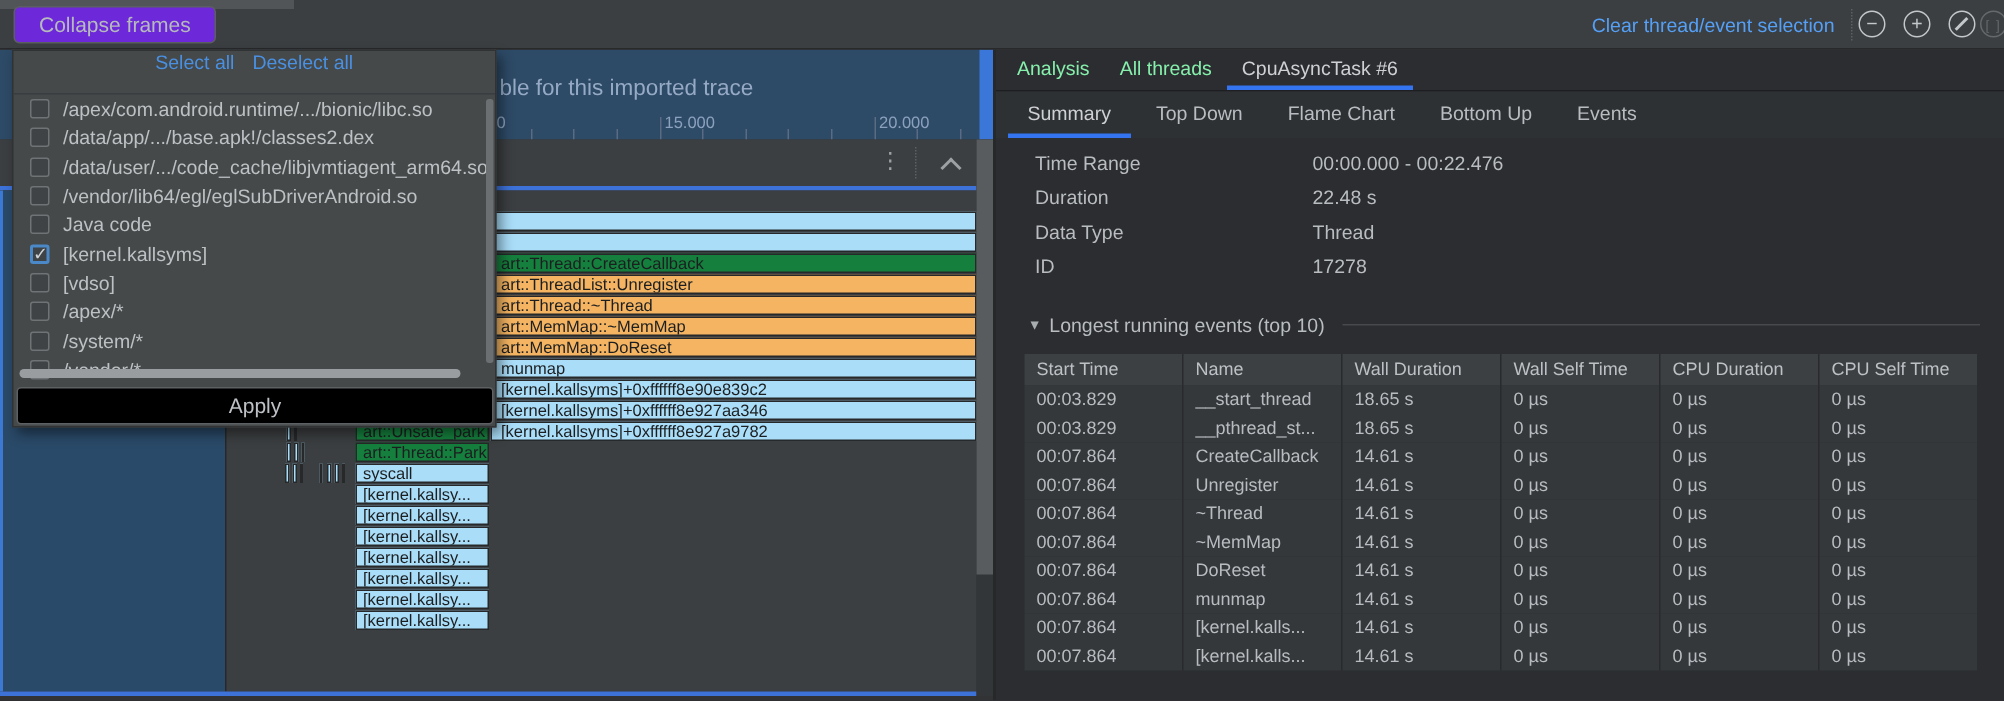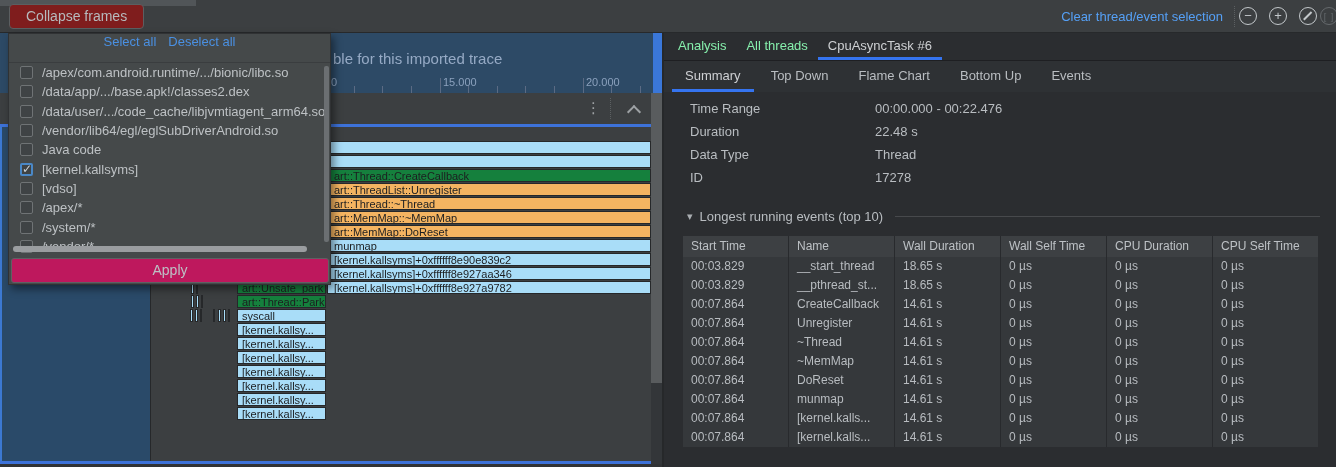--- a/index.html
+++ b/index.html
@@ -5,21 +5,21 @@
   * { margin:0; padding:0; box-sizing:border-box; }
   html,body { background:#313335; }
   body { font-family:"Liberation Sans","DejaVu Sans",sans-serif; }
   #screen { position:relative; width:1336px; height:467px; overflow:hidden; background:#313335; }
 
   
   .topbar { position:absolute; left:0; top:0; width:1336px; height:33px; background:#3c3f41; border-bottom:1px solid #27292b; z-index:5; }
   .topstrip { position:absolute; left:0; top:0; width:196px; height:6px; background:#51555
 
 8; background:#515558; }
-  .btn-collapse { position:absolute; left:9px; top:4px; height:25px; padding:0 16px; background:#7f1d1d; border:1px solid #5b5f61; border-radius:4px; color:#b6babd; font-size:14px; line-height:23px; }
+  .btn-collapse { position:absolute; left:9px; top:4px; height:25px; padding:0 16px; background:#6d28d9; border:1px solid #5b5f61; border-radius:4px; color:#b6babd; font-size:14px; line-height:23px; }
   .clear-link { position:absolute; right:113px; top:0; height:33px; line-height:33px; color:#55a0f6; font-size:13px; cursor:pointer; }
   .topbar-sep { position:absolute; right:101px; top:6px; height:21px; border-left:1px dotted #5c6062; }
   .cicon { position:absolute; top:7px; width:18px; height:18px; border:1.5px solid #c3c8cb; border-radius:50%; color:#c3c8cb; font-size:13px; line-height:15px; text-align:center; }
   .cicon.dim { border-color:#65696c; color:#65696c; }
   .cicon.zoomout::after { content:"−"; }
   .cicon.zoomin::after { content:"+"; }
   .cicon.resetzoom::after { content:""; position:absolute; left:2px; top:7px; width:11px; height:1.5px; background:#c3c8cb; transform:rotate(-45deg); }
   .cicon.fitsel::after { content:"[ ]"; font-size:9px; line-height:15px; letter-spacing:1px; }
 
   
@@ -63,21 +63,21 @@
   .popup-links { position:absolute; left:0; top:0; width:100%; height:28px; display:flex; justify-content:center; gap:12px; }
   .popup-link { color:#4a90e2; font-size:13px; cursor:pointer; }
   .popup-list { position:absolute; left:0; top:28px; width:100%; height:194px; display:flex; flex-direction:column; border-top:1px solid #3a3d3f; overflow:hidden; }
   .popup-item { flex:1 1 0; display:flex; align-items:center; padding-left:11px; gap:9px; color:#bdc1c4; font-size:13px; white-space:nowrap; overflow:hidden; }
   .checkbox { flex:0 0 auto; width:13px; height:13px; background:#3f4345; border:1px solid #6f7375; border-radius:2px; position:relative; }
   .checkbox.checked { border:2px solid #4a88c7; background:#3f4345; }
   .checkbox.checked::after { content:"✓"; position:absolute; left:0px; top:-3px; color:#cfd4d8; font-size:12px; }
   .popup-hscroll { position:absolute; left:4px; top:212px; width:294px; height:6px; background:#9a9da0; border-radius:3px; }
   .popup-vscroll { position:absolute; left:315px; top:32px; width:5px; height:176px; background:#6b6f72; border-radius:2px; }
   .apply-row { position:absolute; left:0; top:222px; width:100%; height:30px; }
-  .apply-btn { position:absolute; left:2px; top:2px; width:318px; height:25px; background:#be185d; border:1px solid #5e6163; border-radius:3px; color:#bdc1c5; font-size:14px; text-align:center; line-height:23px; }
+  .apply-btn { position:absolute; left:2px; top:2px; width:318px; height:25px; background:#000000; border:1px solid #5e6163; border-radius:3px; color:#bdc1c5; font-size:14px; text-align:center; line-height:23px; }
 
   
   .right-panel { position:absolute; left:664px; top:33px; width:672px; height:434px; background:#2b2d30; }
   .tabs-row { position:absolute; left:0; top:0; width:100%; height:28px; display:flex; padding-left:4px; border-bottom:1px solid #1e1f22; }
   .tab { padding:0 10px; font-size:13px; color:#86efac; line-height:26px; white-space:nowrap; }
   .tab.active { color:#ced0d3; border-bottom:3px solid #3574f0; }
   .subtabs-row { position:absolute; left:0; top:28px; width:100%; height:31px; display:flex; padding-left:8px; gap:4px; background:#2e3134; }
   .subtab { padding:0 13px; font-size:13px; color:#b9bdc1; line-height:29px; white-space:nowrap; }
   .subtab.active { color:#ced0d3; border-bottom:3px solid #3574f0; }
 

